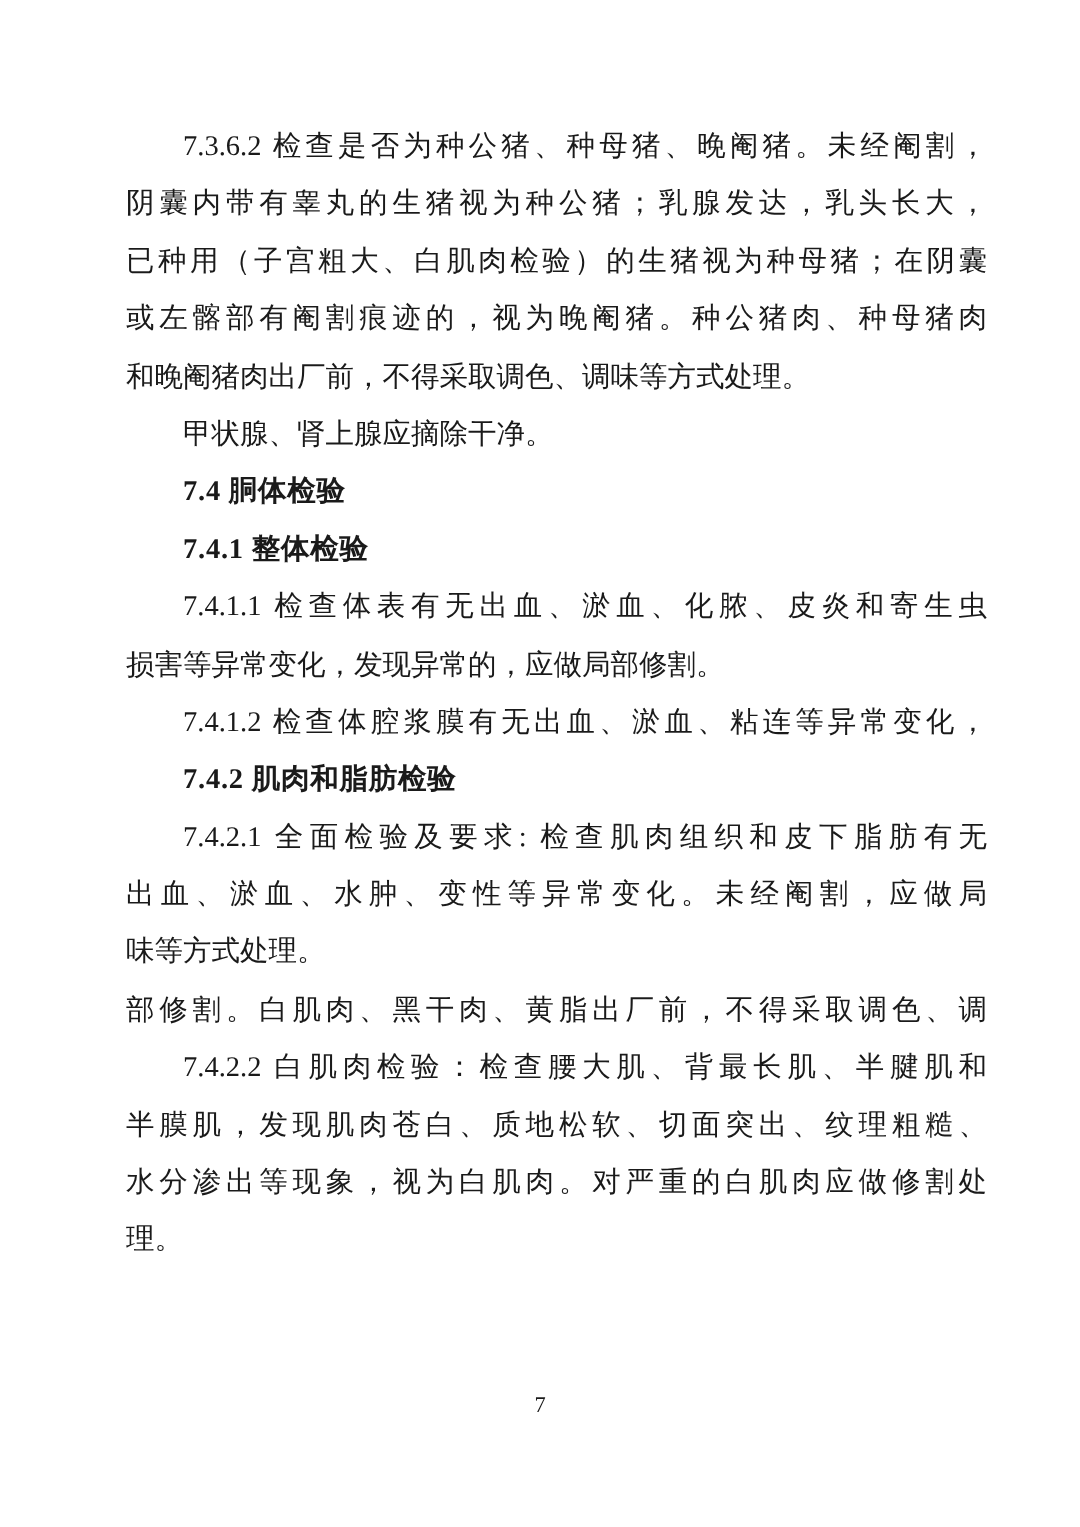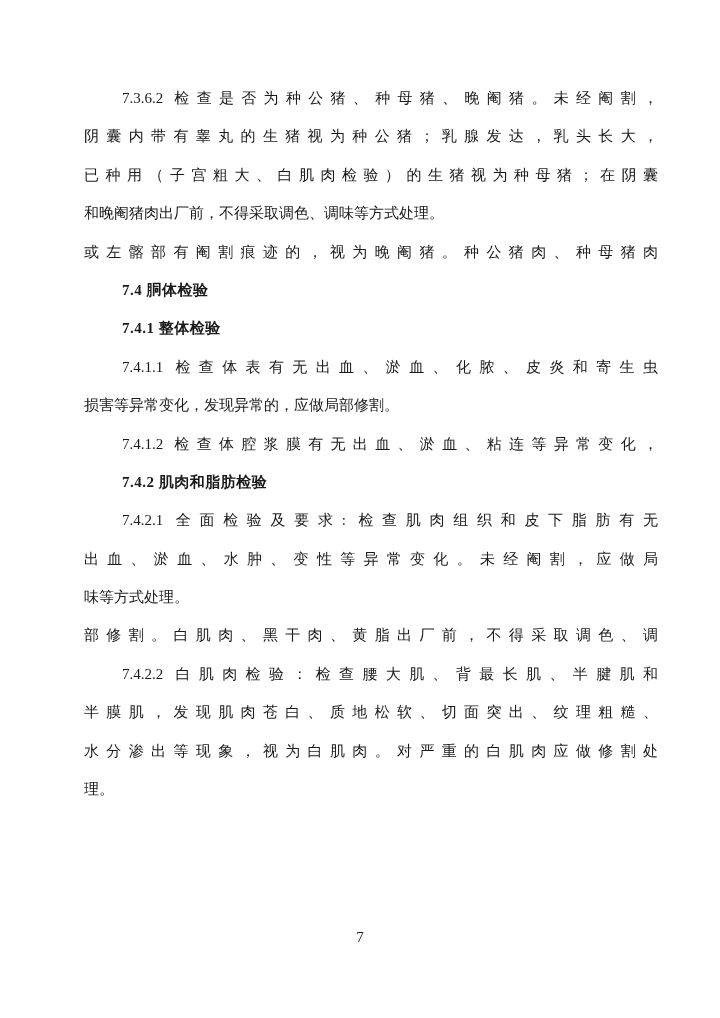--- a/index.html
+++ b/index.html
@@ -19,21 +19,21 @@
     background: #ffffff;
   }
   .content {
     position: absolute;
     left: 84px;
     top: 79px;
     width: 574px;
   }
   .block { margin: 0; }
   .line {
-    font-size: 15px;
+    font-size: 19px;
     line-height: 38.4px;
     height: 38.4px;
     overflow: hidden;
     text-align: justify;
     text-align-last: justify;
     text-justify: inter-character;
   }
   .line.last { text-align-last: left; }
   .line.first { text-indent: 38px; }
   .block.heading .line {
@@ -53,22 +53,25 @@
 </style>
 </head>
 <body>
 
 <div class="page">
   <div class="content">
       <div class="block body">
         <div class="line first">7.3.6.2 检查是否为种公猪、种母猪、晚阉猪。未经阉割，</div>
         <div class="line">阴囊内带有睾丸的生猪视为种公猪；乳腺发达，乳头长大，</div>
         <div class="line">已种用（子宫粗大、白肌肉检验）的生猪视为种母猪；在阴囊</div>
+        <div class="line">或左髂部有阉割痕迹的，视为晚阉猪。种公猪肉、种母猪肉</div>
         <div class="line last">和晚阉猪肉出厂前，不得采取调色、调味等方式处理。</div>
-        <div class="line">或左髂部有阉割痕迹的，视为晚阉猪。种公猪肉、种母猪肉</div>
+      </div>
+      <div class="block body">
+        <div class="line first last">甲状腺、肾上腺应摘除干净。</div>
       </div>
       <div class="block heading">
         <div class="line first last">7.4 胴体检验</div>
       </div>
       <div class="block heading">
         <div class="line first last">7.4.1 整体检验</div>
       </div>
       <div class="block body">
         <div class="line first">7.4.1.1 检查体表有无出血、淤血、化脓、皮炎和寄生虫</div>
         <div class="line last">损害等异常变化，发现异常的，应做局部修割。</div>

